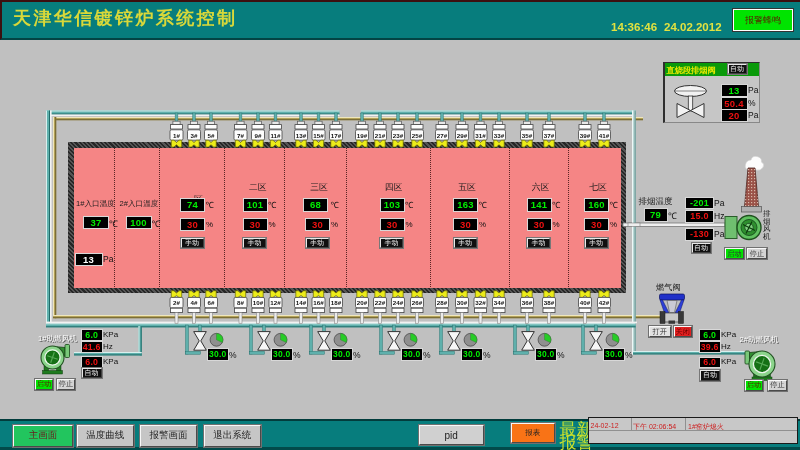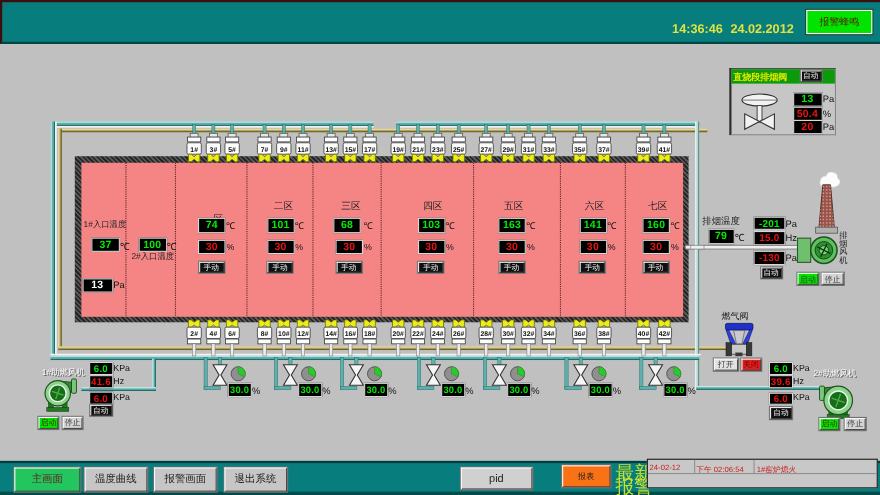--- a/index.html
+++ b/index.html
@@ -600,20 +600,21 @@
         <ellipse cx="690.5" cy="91" rx="16" ry="5.5" fill="#f2f2f2" stroke="#333" stroke-width="1"></ellipse>
         <line x1="674.5" y1="91" x2="706.5" y2="91" stroke="#555" stroke-width="0.7"></line>
         <rect x="688.3" y="96" width="4.4" height="15" fill="#f2f2f2" stroke="#333" stroke-width="0.8"></rect>
         <path d="M677,103.5 v14 l13.5,-7 z" fill="#f2f2f2" stroke="#333" stroke-width="1"></path>
         <path d="M704,103.5 v14 l-13.5,-7 z" fill="#f2f2f2" stroke="#333" stroke-width="1"></path>
       </g>
     </svg>
 
 <div style="z-index:1;position:absolute;left:0;top:0;width:800px;height:40px;background:#077d7d;border-top:2px solid #3c0f0f;border-left:2px solid #3c0f0f;border-bottom:2px solid #034444;box-sizing:border-box"></div>
 
+<div class="lbl" style="left:13px;top:6px;font-size:18px;color:#d8d83a;font-weight:bold;letter-spacing:2.4px">天津华信镀锌炉系统控制</div>
 
 <div class="lbl" style="left:611px;top:21px;font-size:11.5px;color:#e2e240;font-weight:bold">14:36:46</div>
 
 <div class="lbl" style="left:664px;top:21px;font-size:11.5px;color:#e2e240;font-weight:bold">24.02.2012</div>
 
 <div class="b3d" style="left:733px;top:9px;width:60px;height:22px;background:#00e400;color:#5a1a00;font-size:9px;border:1px solid #fff;box-shadow:0 0 0 1px #333">报警蜂鸣</div>
 
 <div style="z-index:1;position:absolute;left:68px;top:142px;width:558px;height:151px;background:repeating-linear-gradient(45deg,#262626 0 1.5px,#555 1.5px 3px);box-sizing:border-box"></div>
 
 <div style="z-index:1;position:absolute;left:73.5px;top:147.5px;width:547px;height:140px;background:#f58585"></div>
@@ -632,21 +633,21 @@
 
 <div style="z-index:1;position:absolute;left:509px;top:148px;width:1px;height:139px;border-left:1px dotted #5a2525"></div>
 
 <div style="z-index:1;position:absolute;left:568px;top:148px;width:1px;height:139px;border-left:1px dotted #5a2525"></div>
 
 <div class="lbl" style="left:76px;top:198.5px;font-size:7.6px;color:#1c1c1c;">1#入口温度</div>
 
 <div class="led" style="left:83px;top:215.5px;width:24px;height:11px;color:#00ee00;font-size:9.5px">37</div>
 <div class="unit" style="left:109px;top:216.5px;font-size:9px">℃</div>
 
-<div class="lbl" style="left:119.5px;top:198.5px;font-size:7.6px;color:#1c1c1c;margin-top:29px;">2#入口温度</div>
+<div class="lbl" style="left:119.5px;top:198.5px;font-size:7.6px;color:#1c1c1c;">2#入口温度</div>
 
 <div class="led" style="left:125.5px;top:215.5px;width:24px;height:11px;color:#00ee00;font-size:9.5px">100</div>
 <div class="unit" style="left:151.5px;top:216.5px;font-size:9px">℃</div>
 
 <div class="led" style="left:74.5px;top:253px;width:26px;height:10.5px;color:#fff;font-size:9.5px">13</div>
 <div class="unit" style="left:103px;top:253.5px;font-size:8.5px">Pa</div>
 
 <div class="lbl" style="left:184px;top:194px;font-size:8.8px;color:#1c1c1c;width:20px;text-align:center">一区</div>
 
 <div class="led" style="left:180px;top:198px;width:23px;height:11.5px;color:#00ee00;font-size:9.5px">74</div>

